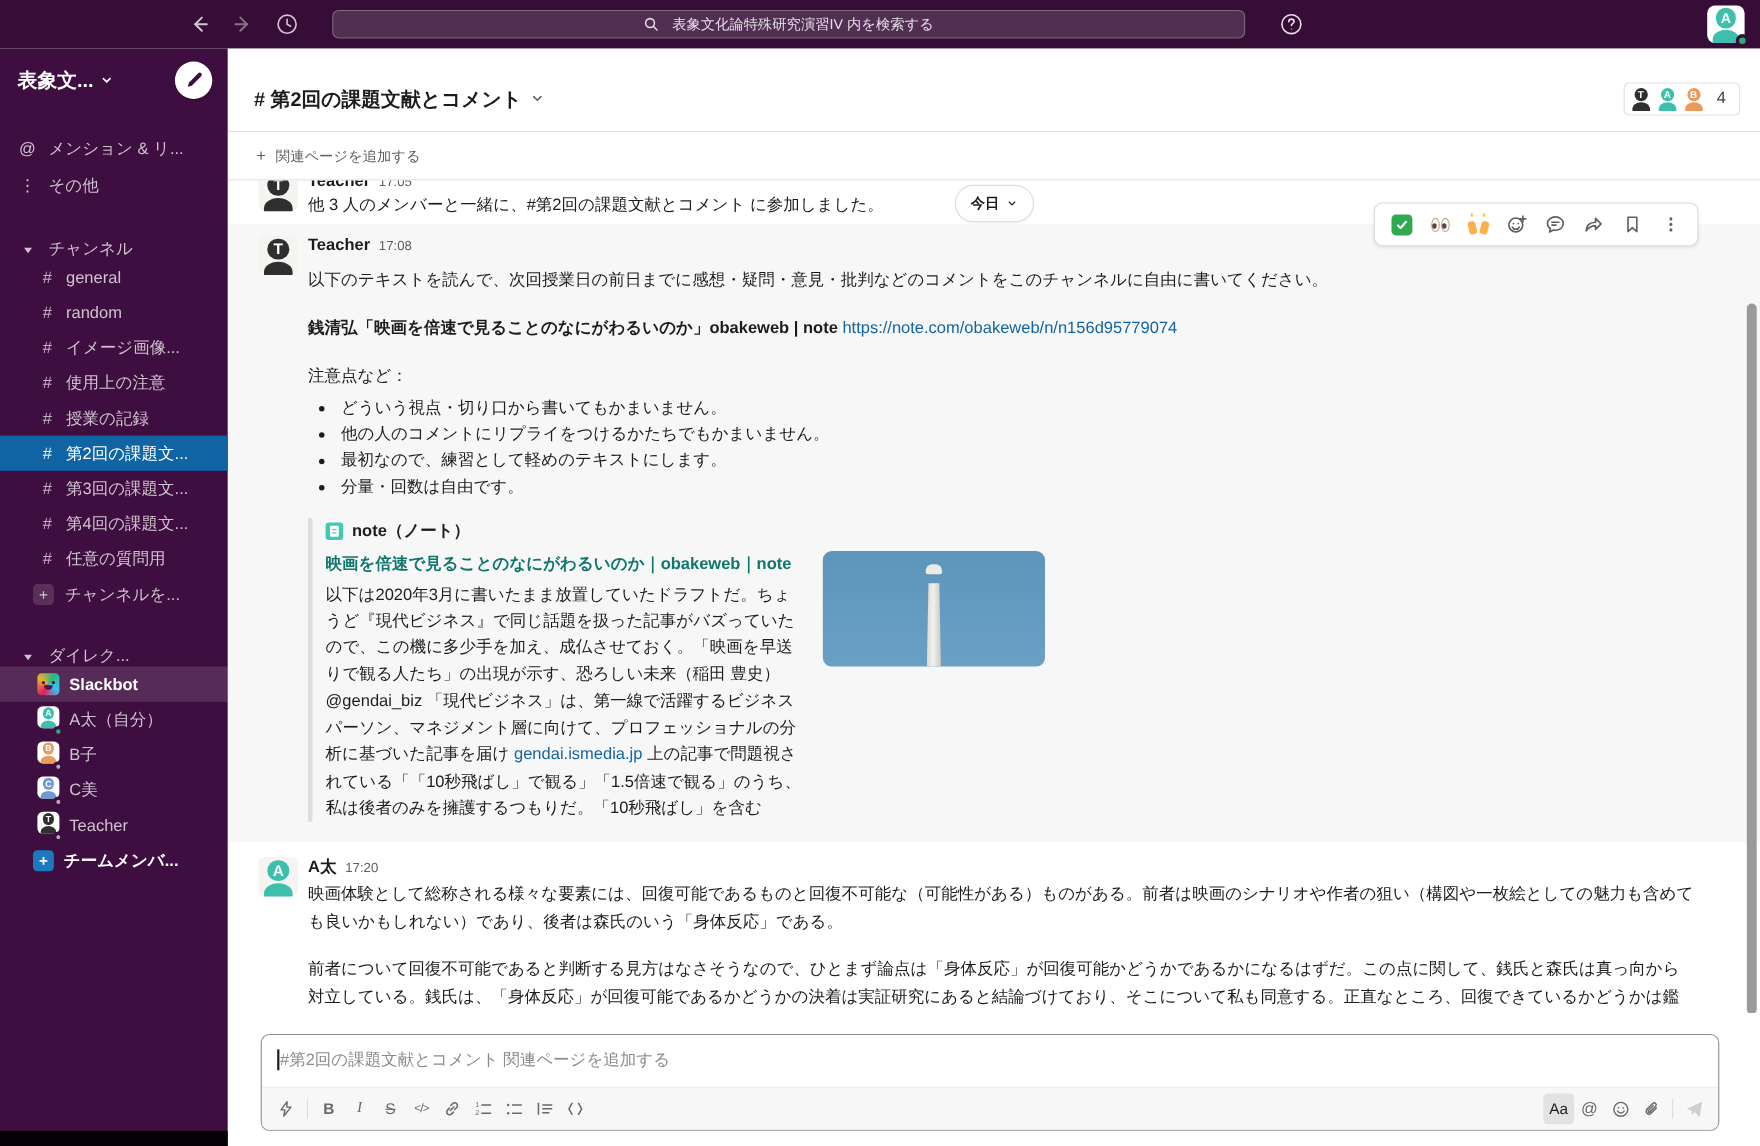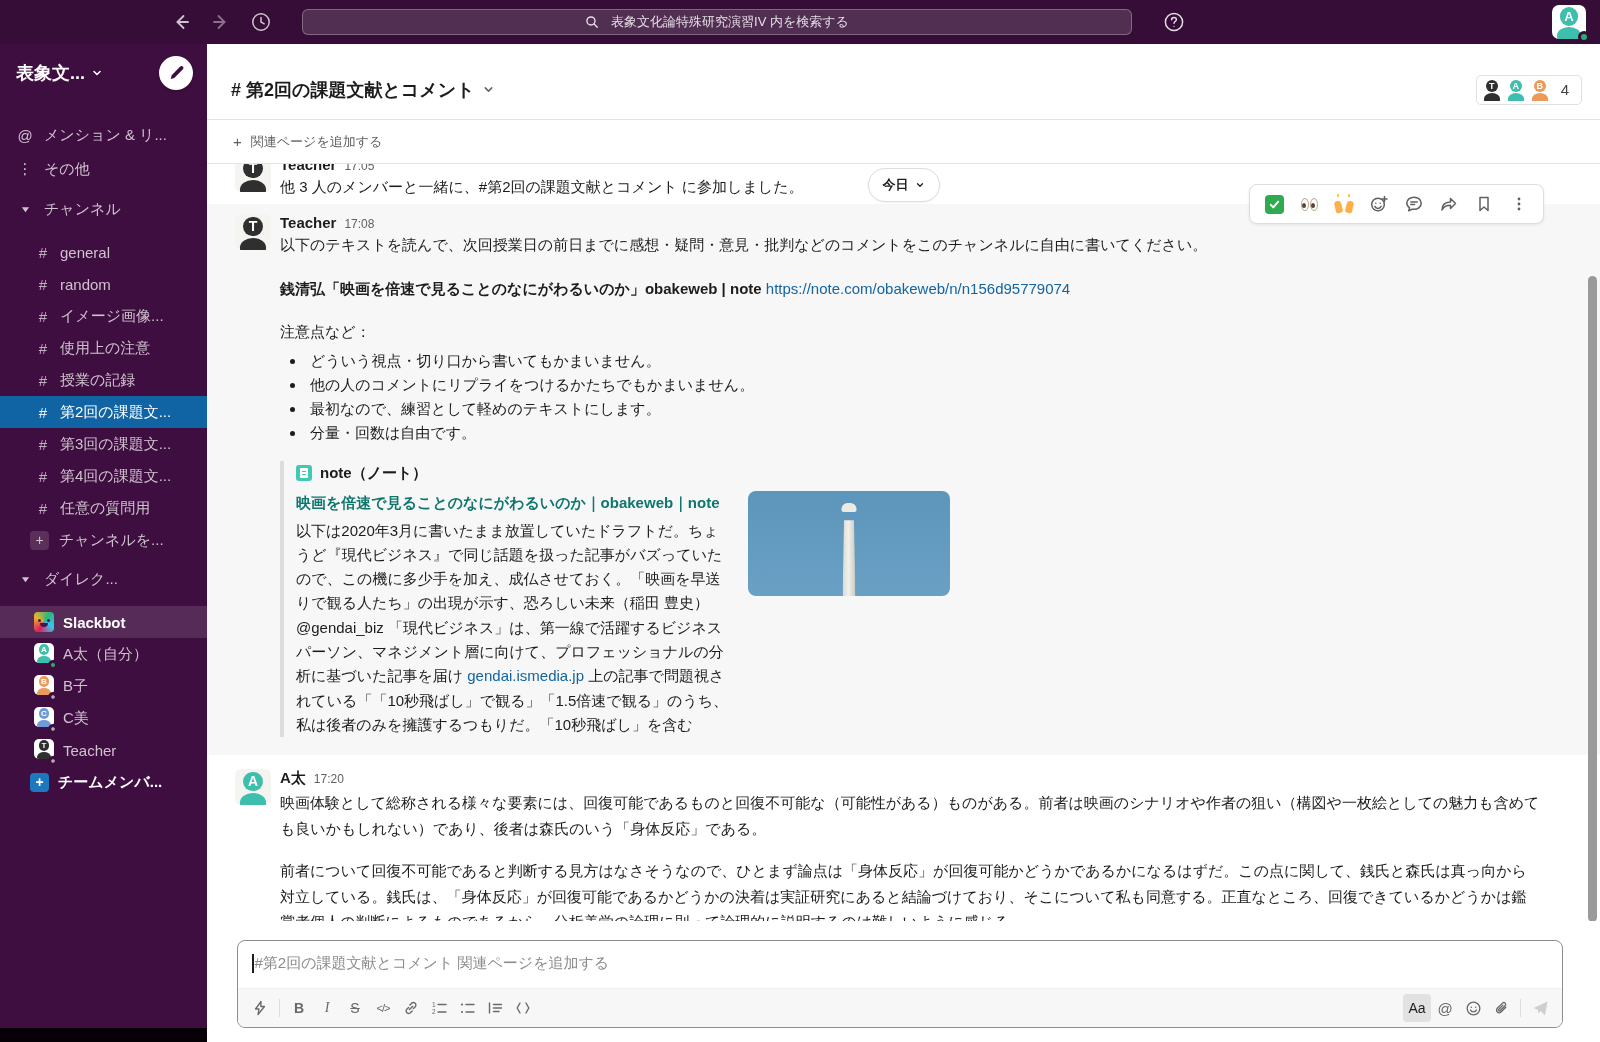--- a/index.html
+++ b/index.html
@@ -27,21 +27,21 @@
 
   
   .sidebar { position:absolute; top:44px; left:0; width:207px; height:998px; background:#3f0e40; color:#cfc3cf; z-index:20; }
   .sidebar::after { content:""; position:absolute; left:0; bottom:0; width:100%; height:14px; background:#060106; }
   .ws-header { height:58px; display:flex; align-items:center; justify-content:space-between; padding:0 14px 0 16px; }
   .ws-name { display:flex; align-items:center; gap:6px; background:none; border:none; color:#fff; font-size:18px; font-weight:bold; cursor:pointer; }
   .compose-btn { width:34px; height:34px; border-radius:50%; border:none; background:#fff; color:#3f0e40; display:flex; align-items:center; justify-content:center; cursor:pointer; box-shadow:0 1px 3px rgba(0,0,0,.3); }
   .snav { margin-top:16px; font-size:15px; }
   .nav-item { height:34px; display:flex; align-items:center; gap:10px; padding:0 10px 0 16px; cursor:pointer; white-space:nowrap; overflow:hidden; }
   .nav-item .ic { width:18px; flex:none; text-align:center; font-size:15px; }
-  .section-head { margin-top:14px; height:36px; display:flex; align-items:flex-start; gap:10px; padding-left:16px; cursor:pointer; white-space:nowrap; }
+  .section-head { margin-top:14px; height:36px; display:flex; align-items:flex-end; gap:10px; padding-left:16px; cursor:pointer; white-space:nowrap; }
   .section-head .caret { width:18px; text-align:center; }
   .ch-item { height:32px; display:flex; align-items:center; gap:10px; padding-left:36px; cursor:pointer; white-space:nowrap; overflow:hidden; }
   .ch-item .hash { width:14px; text-align:center; font-size:15px; opacity:.9; }
   .ch-item.selected { background:#1164a3; color:#fff; }
   .add-sq { width:19px; height:19px; border-radius:4px; background:rgba(255,255,255,0.14); display:flex; align-items:center; justify-content:center; font-size:14px; flex:none; margin-left:-3px; }
   .add-sq.blue { background:#1c79bd; color:#fff; }
   .dm-item { height:32px; display:flex; align-items:center; gap:9px; padding-left:34px; cursor:pointer; white-space:nowrap; overflow:hidden; }
   .dm-item.unread { background:rgba(255,255,255,0.12); color:#fff; font-weight:bold; }
   .dm-av { position:relative; flex:none; }
   .dm-status { position:absolute; right:-4px; bottom:-4px; width:10px; height:10px; border-radius:50%; border:3px solid #3f0e40; }
@@ -397,21 +397,21 @@
       <div class="msg teacher-msg">
         <div class="avatar-col">
           <span class="persona p36" style="--c:#2f2f2f"><span class="p-head">T</span><span class="p-body"></span></span>
         </div>
         <div>
           <div class="msg-head">
             <span class="sender">Teacher</span>
             <span class="tstamp">17:08</span>
           </div>
           <div class="msg-body">
-            <div style="margin-top:2px">以下のテキストを読んで、次回授業日の前日までに感想・疑問・意見・批判などのコメントをこのチャンネルに自由に書いてください。</div>
+            <div style="margin-top:12px">以下のテキストを読んで、次回授業日の前日までに感想・疑問・意見・批判などのコメントをこのチャンネルに自由に書いてください。</div>
             <div class="ref-line">
               <span>銭清弘「映画を倍速で見ることのなにがわるいのか」obakeweb | note</span>
               <span class="link">https://note.com/obakeweb/n/n156d95779074</span>
             </div>
             <div class="notes-label">注意点など：</div>
             <ul class="bullets">
               <li>どういう視点・切り口から書いてもかまいません。</li>
               <li>他の人のコメントにリプライをつけるかたちでもかまいません。</li>
               <li>最初なので、練習として軽めのテキストにします。</li>
               <li>分量・回数は自由です。</li>

